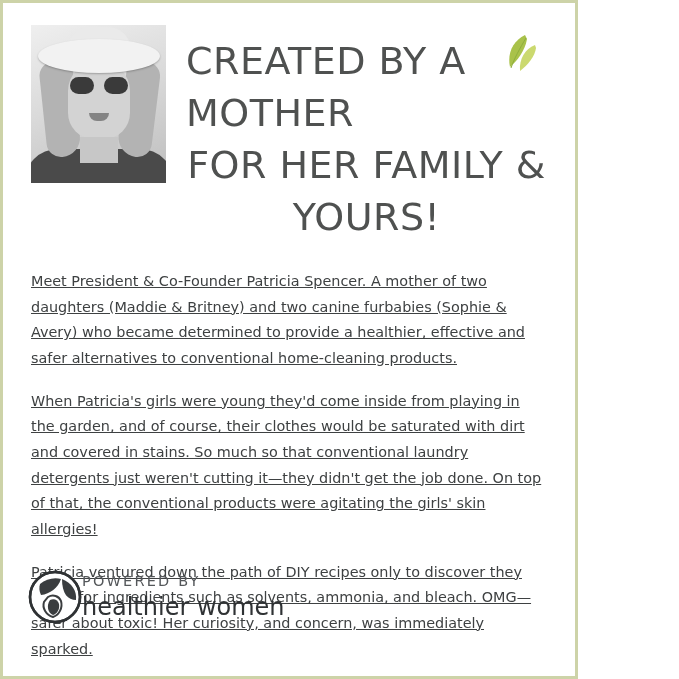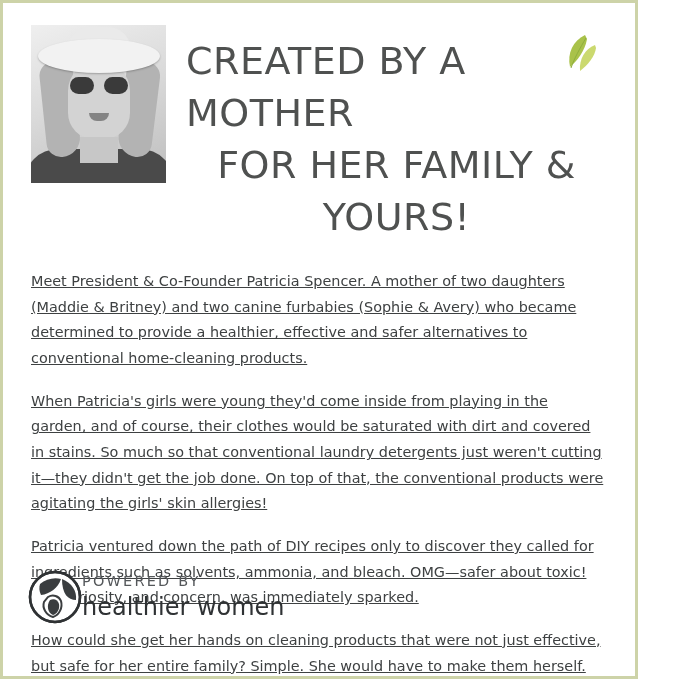--- a/index.html
+++ b/index.html
@@ -9,21 +9,21 @@
   body {
     width: 679px;
     height: 679px;
     background: #ffffff;
     font-family: "Liberation Sans", sans-serif;
     overflow: hidden;
   }
   .card {
     position: relative;
     box-sizing: border-box;
-    width: 638px;
+    width: 578px;
     height: 679px;
     background: #ffffff;
     border: 3px solid #cdd3a8;
     padding: 22px 28px 10px 28px;
   }
   .top {
     display: flex;
     align-items: flex-start;
     gap: 20px;
   }

